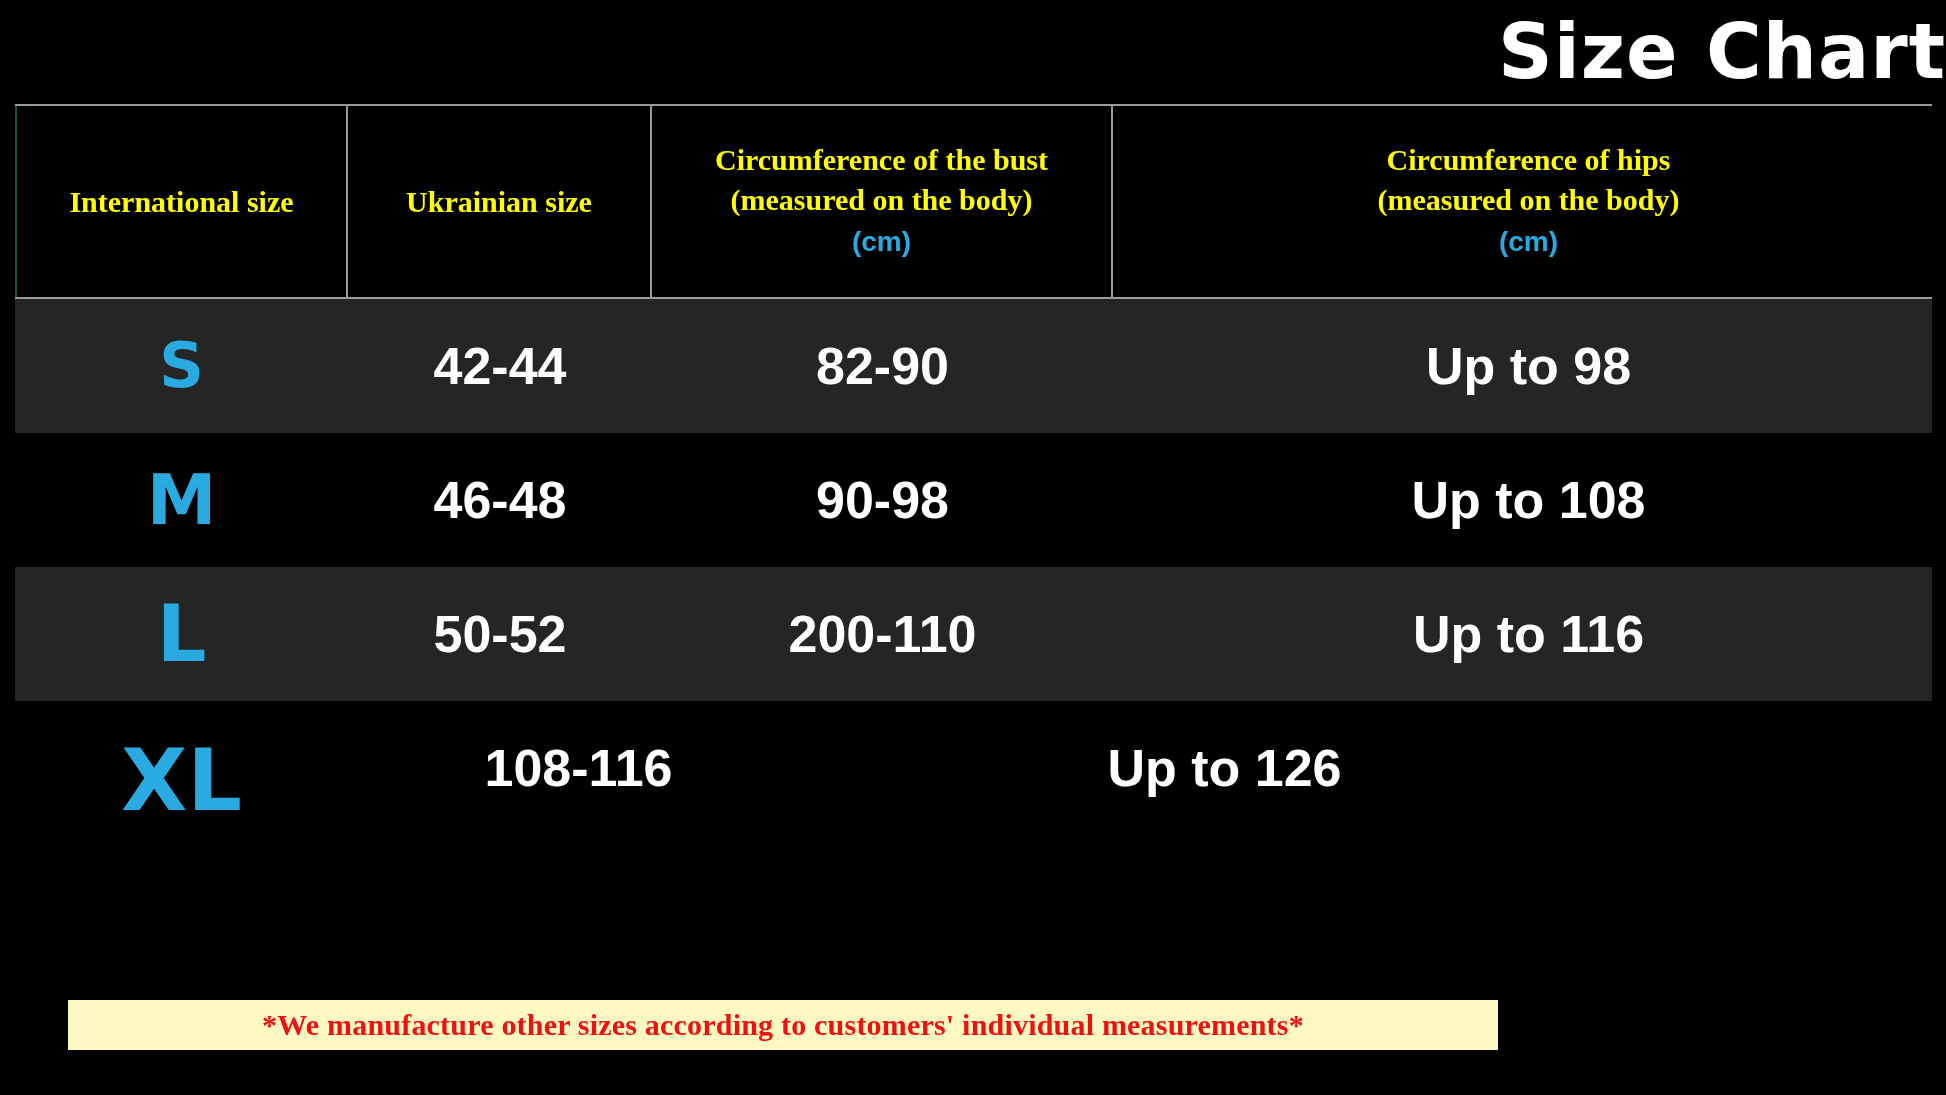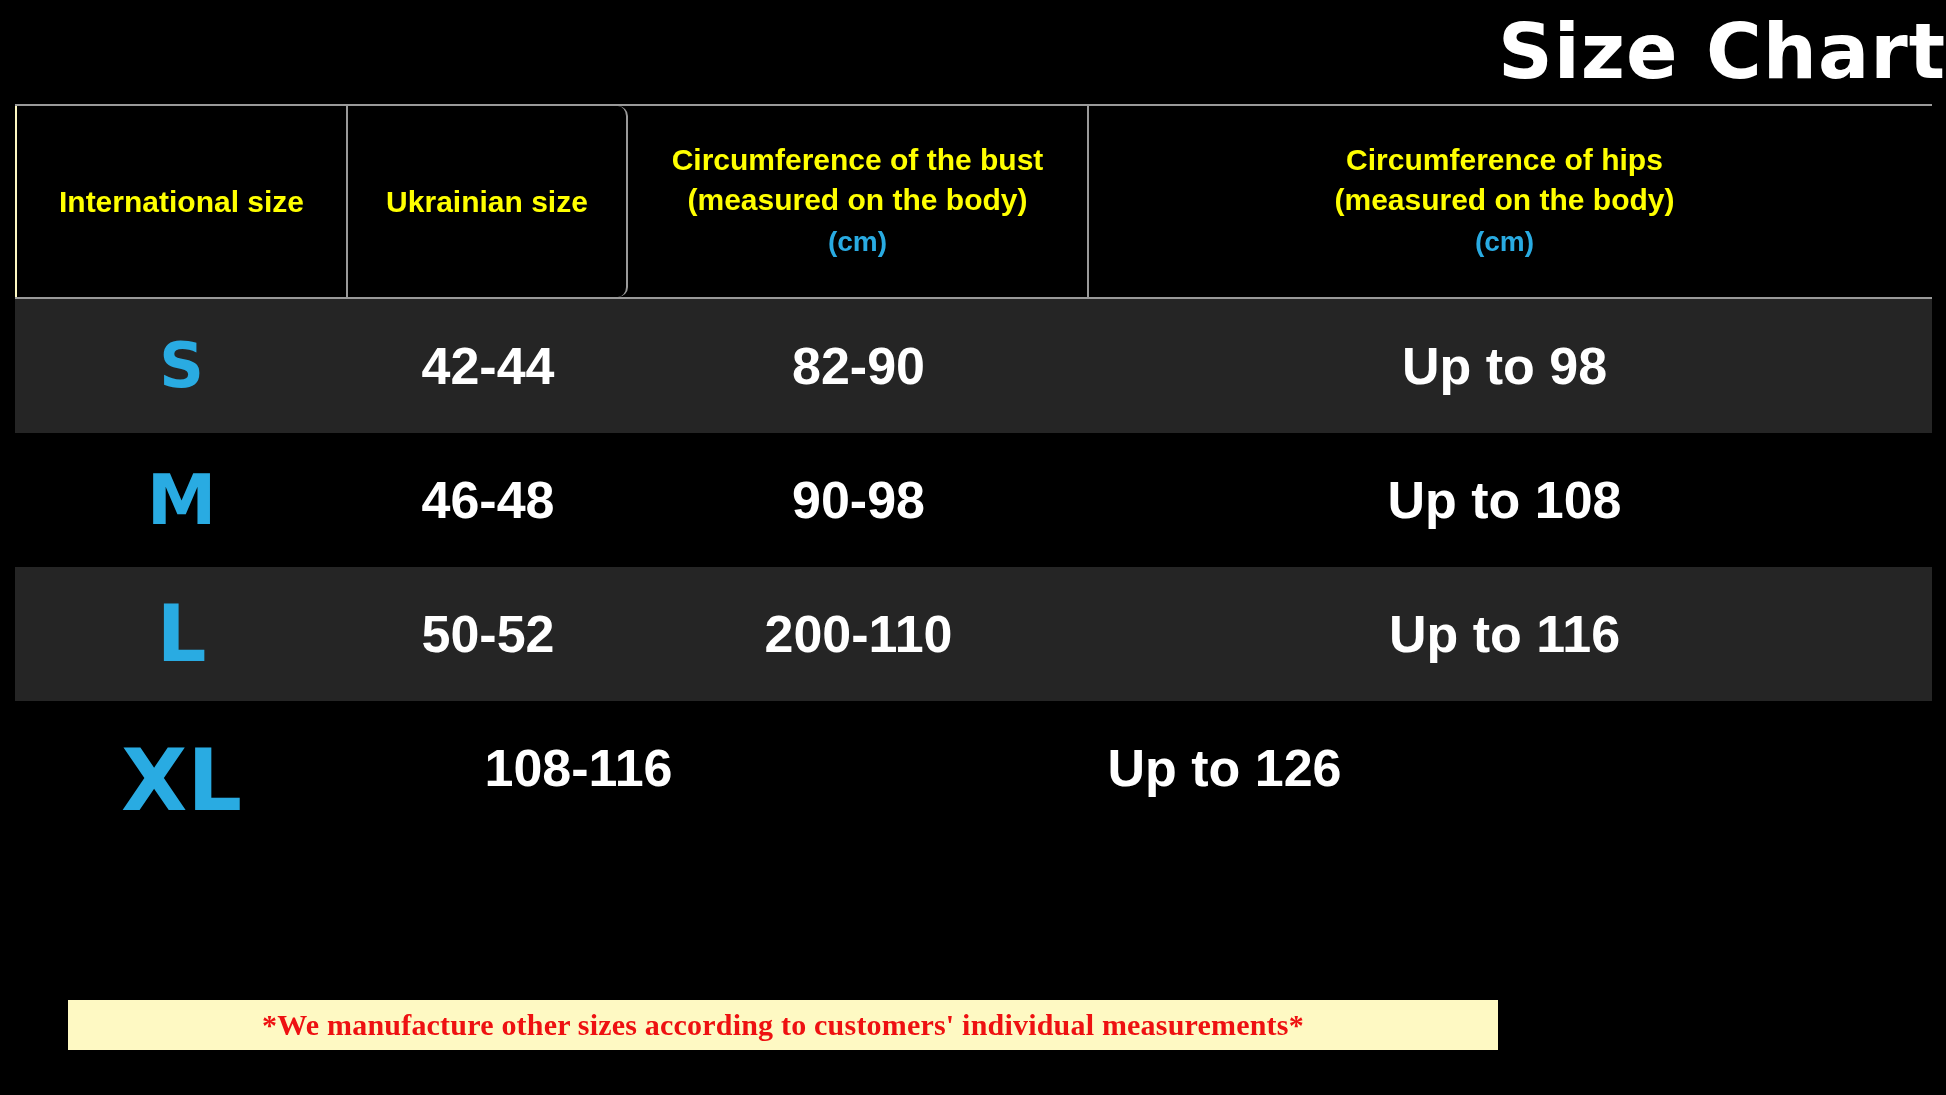--- a/index.html
+++ b/index.html
@@ -60,41 +60,41 @@
   }
   .header-row .cell {
     border-right: 2px solid #9a9a9a;
     display: flex;
     align-items: center;
     justify-content: center;
     text-align: center;
     box-sizing: border-box;
   }
   .header-row .cell:last-child { border-right: none; }
-  .header-row .cell:first-child { border-left: 2px solid #fef9c3; align-items: center; }
+  .header-row .cell:first-child { border-left: 2px solid #14532d; align-items: center; }
 
   .hdr-text {
     color: #ffff00;
     font-weight: bold;
     font-size: 30px;
     line-height: 40px;
-    font-family: Liberation Sans, sans-serif;
+    font-family: Liberation Serif, serif;
   }
   .hdr-unit {
     color: #29abe2;
     font-weight: bold;
     font-size: 28px;
     line-height: 44px;
     display: block;
     font-family: "Liberation Sans", sans-serif;
   }
 
   
   .c1 { width: 333px; }
-  .c2 { width: 280px; border-radius: 10px; }
+  .c2 { width: 304px; }
   .c3 { width: 461px; }
   .c4 { width: 819px; padding-left: 12px; }
 
   
   .data-row {
     height: 134px;
     align-items: center;
   }
   .data-row.stripe { background: #252525; }
   .data-row.plain  { background: #000000; }

